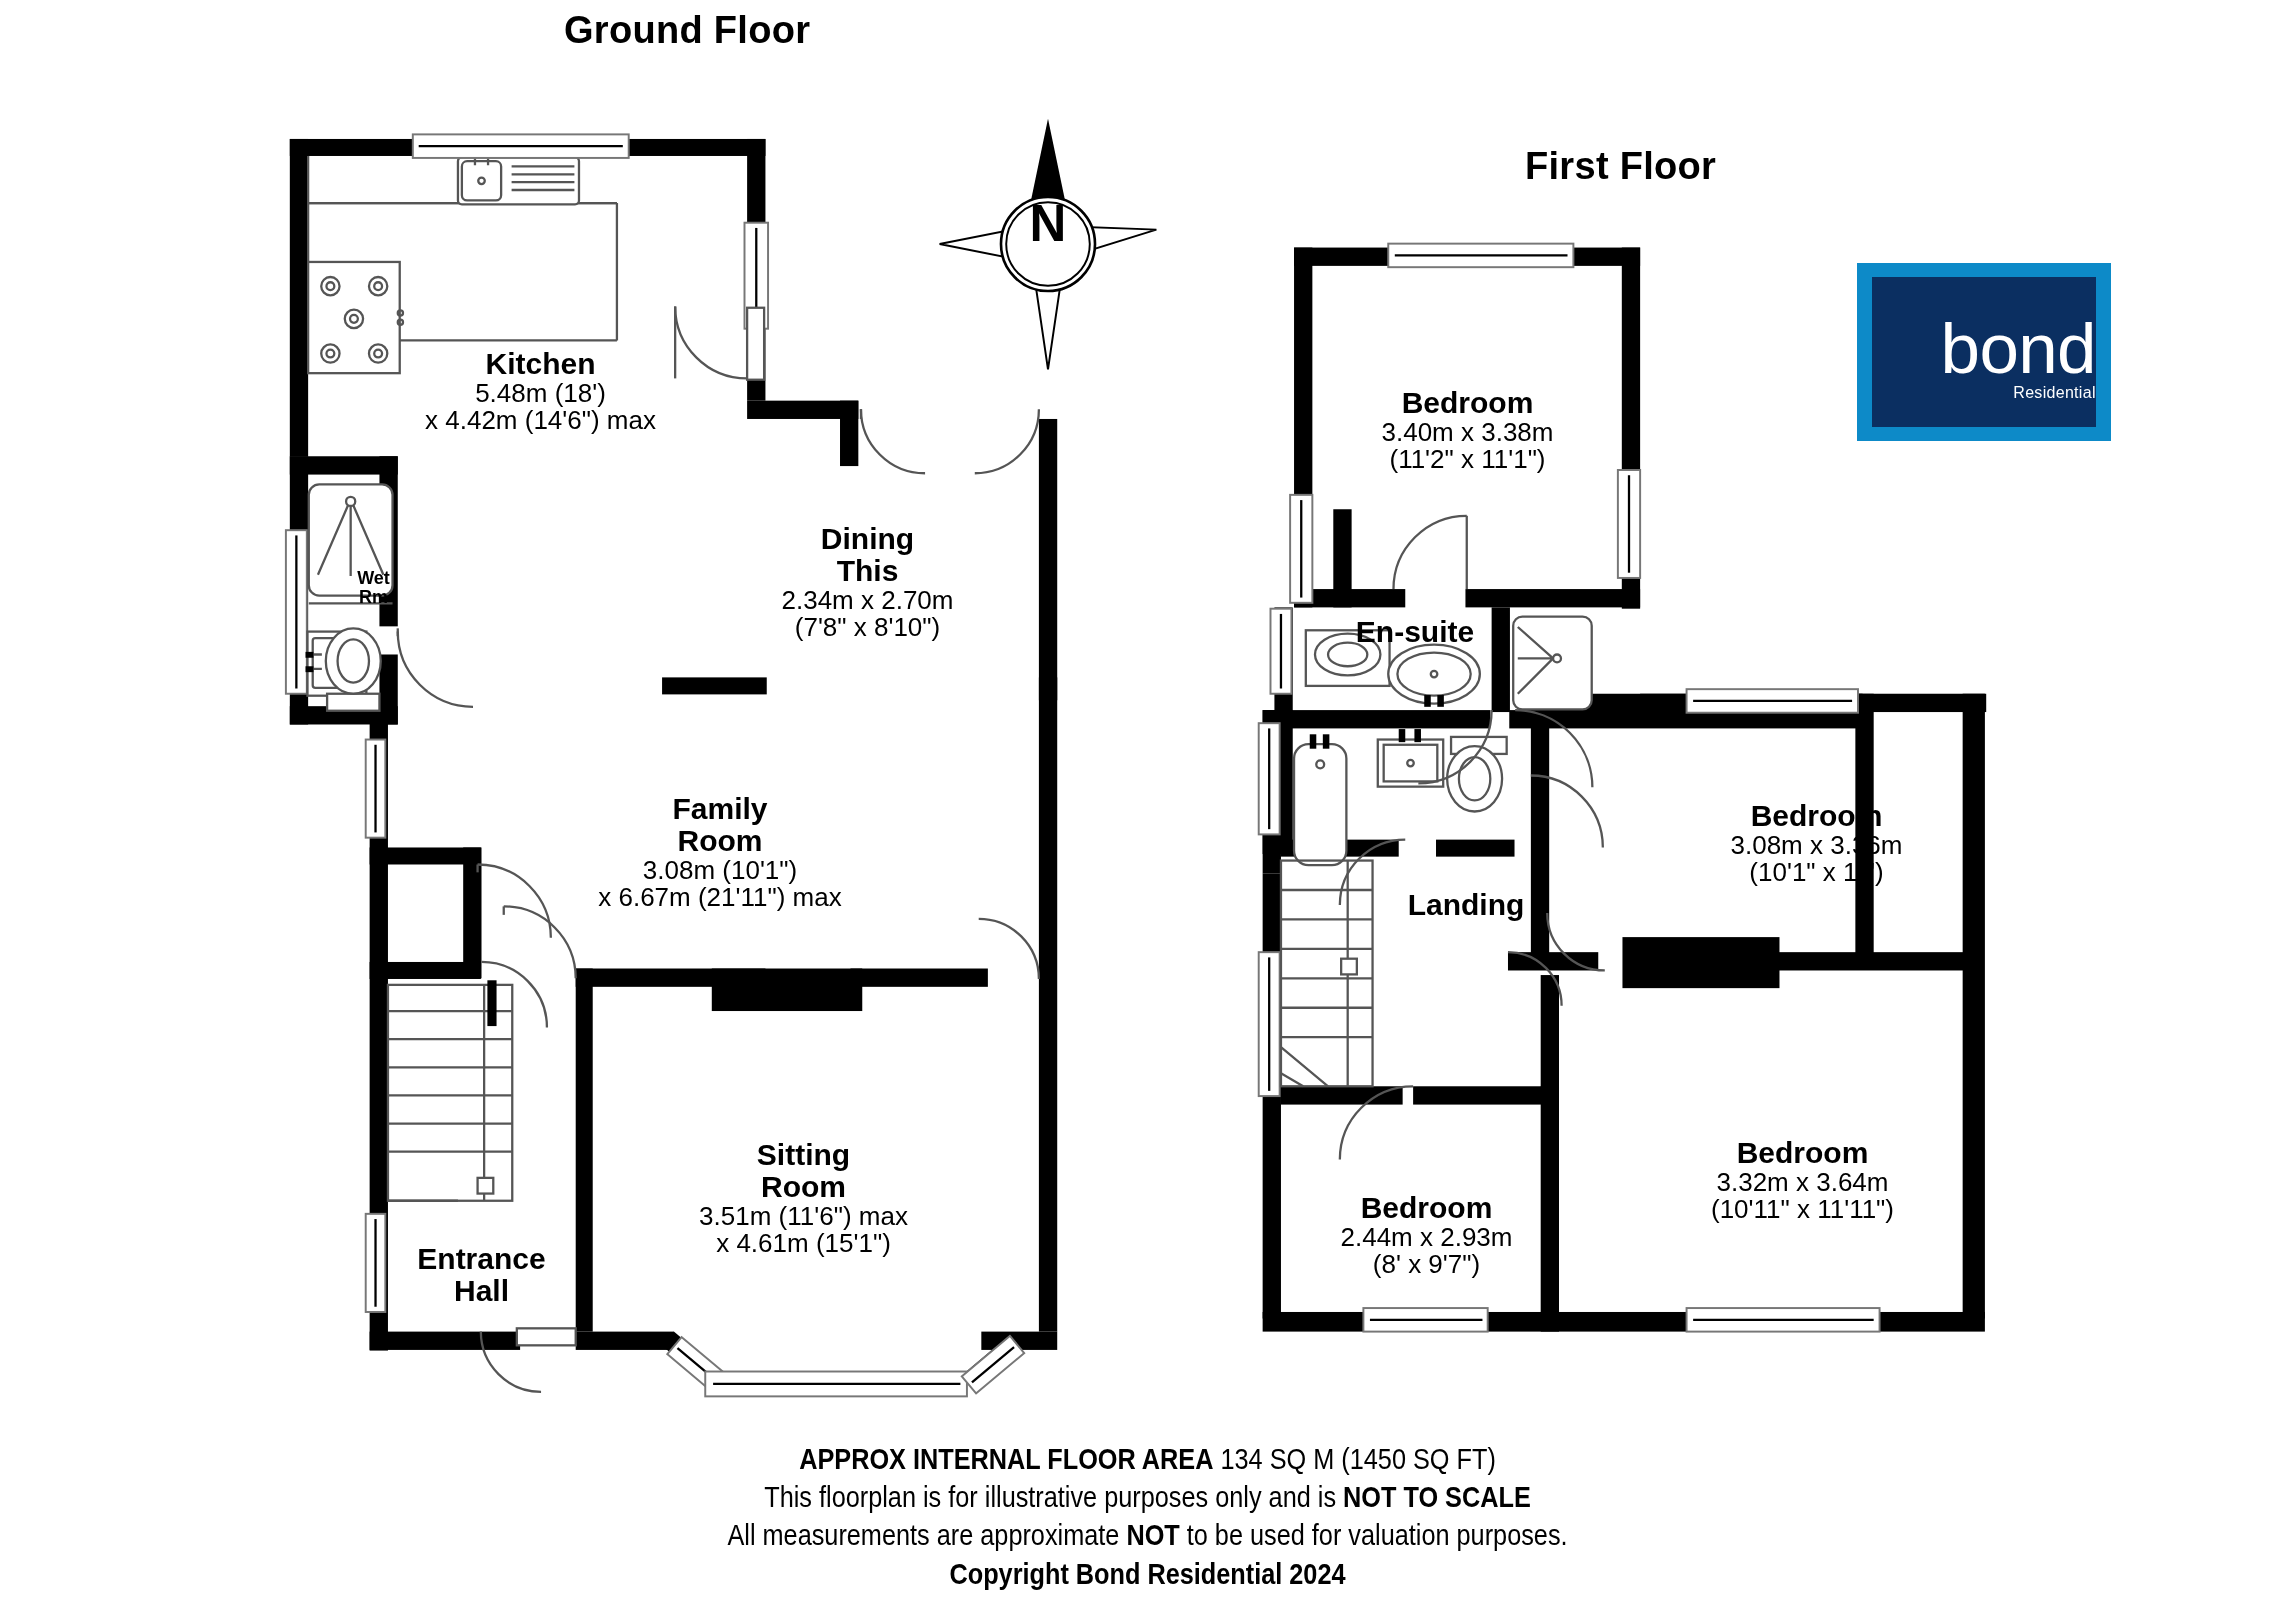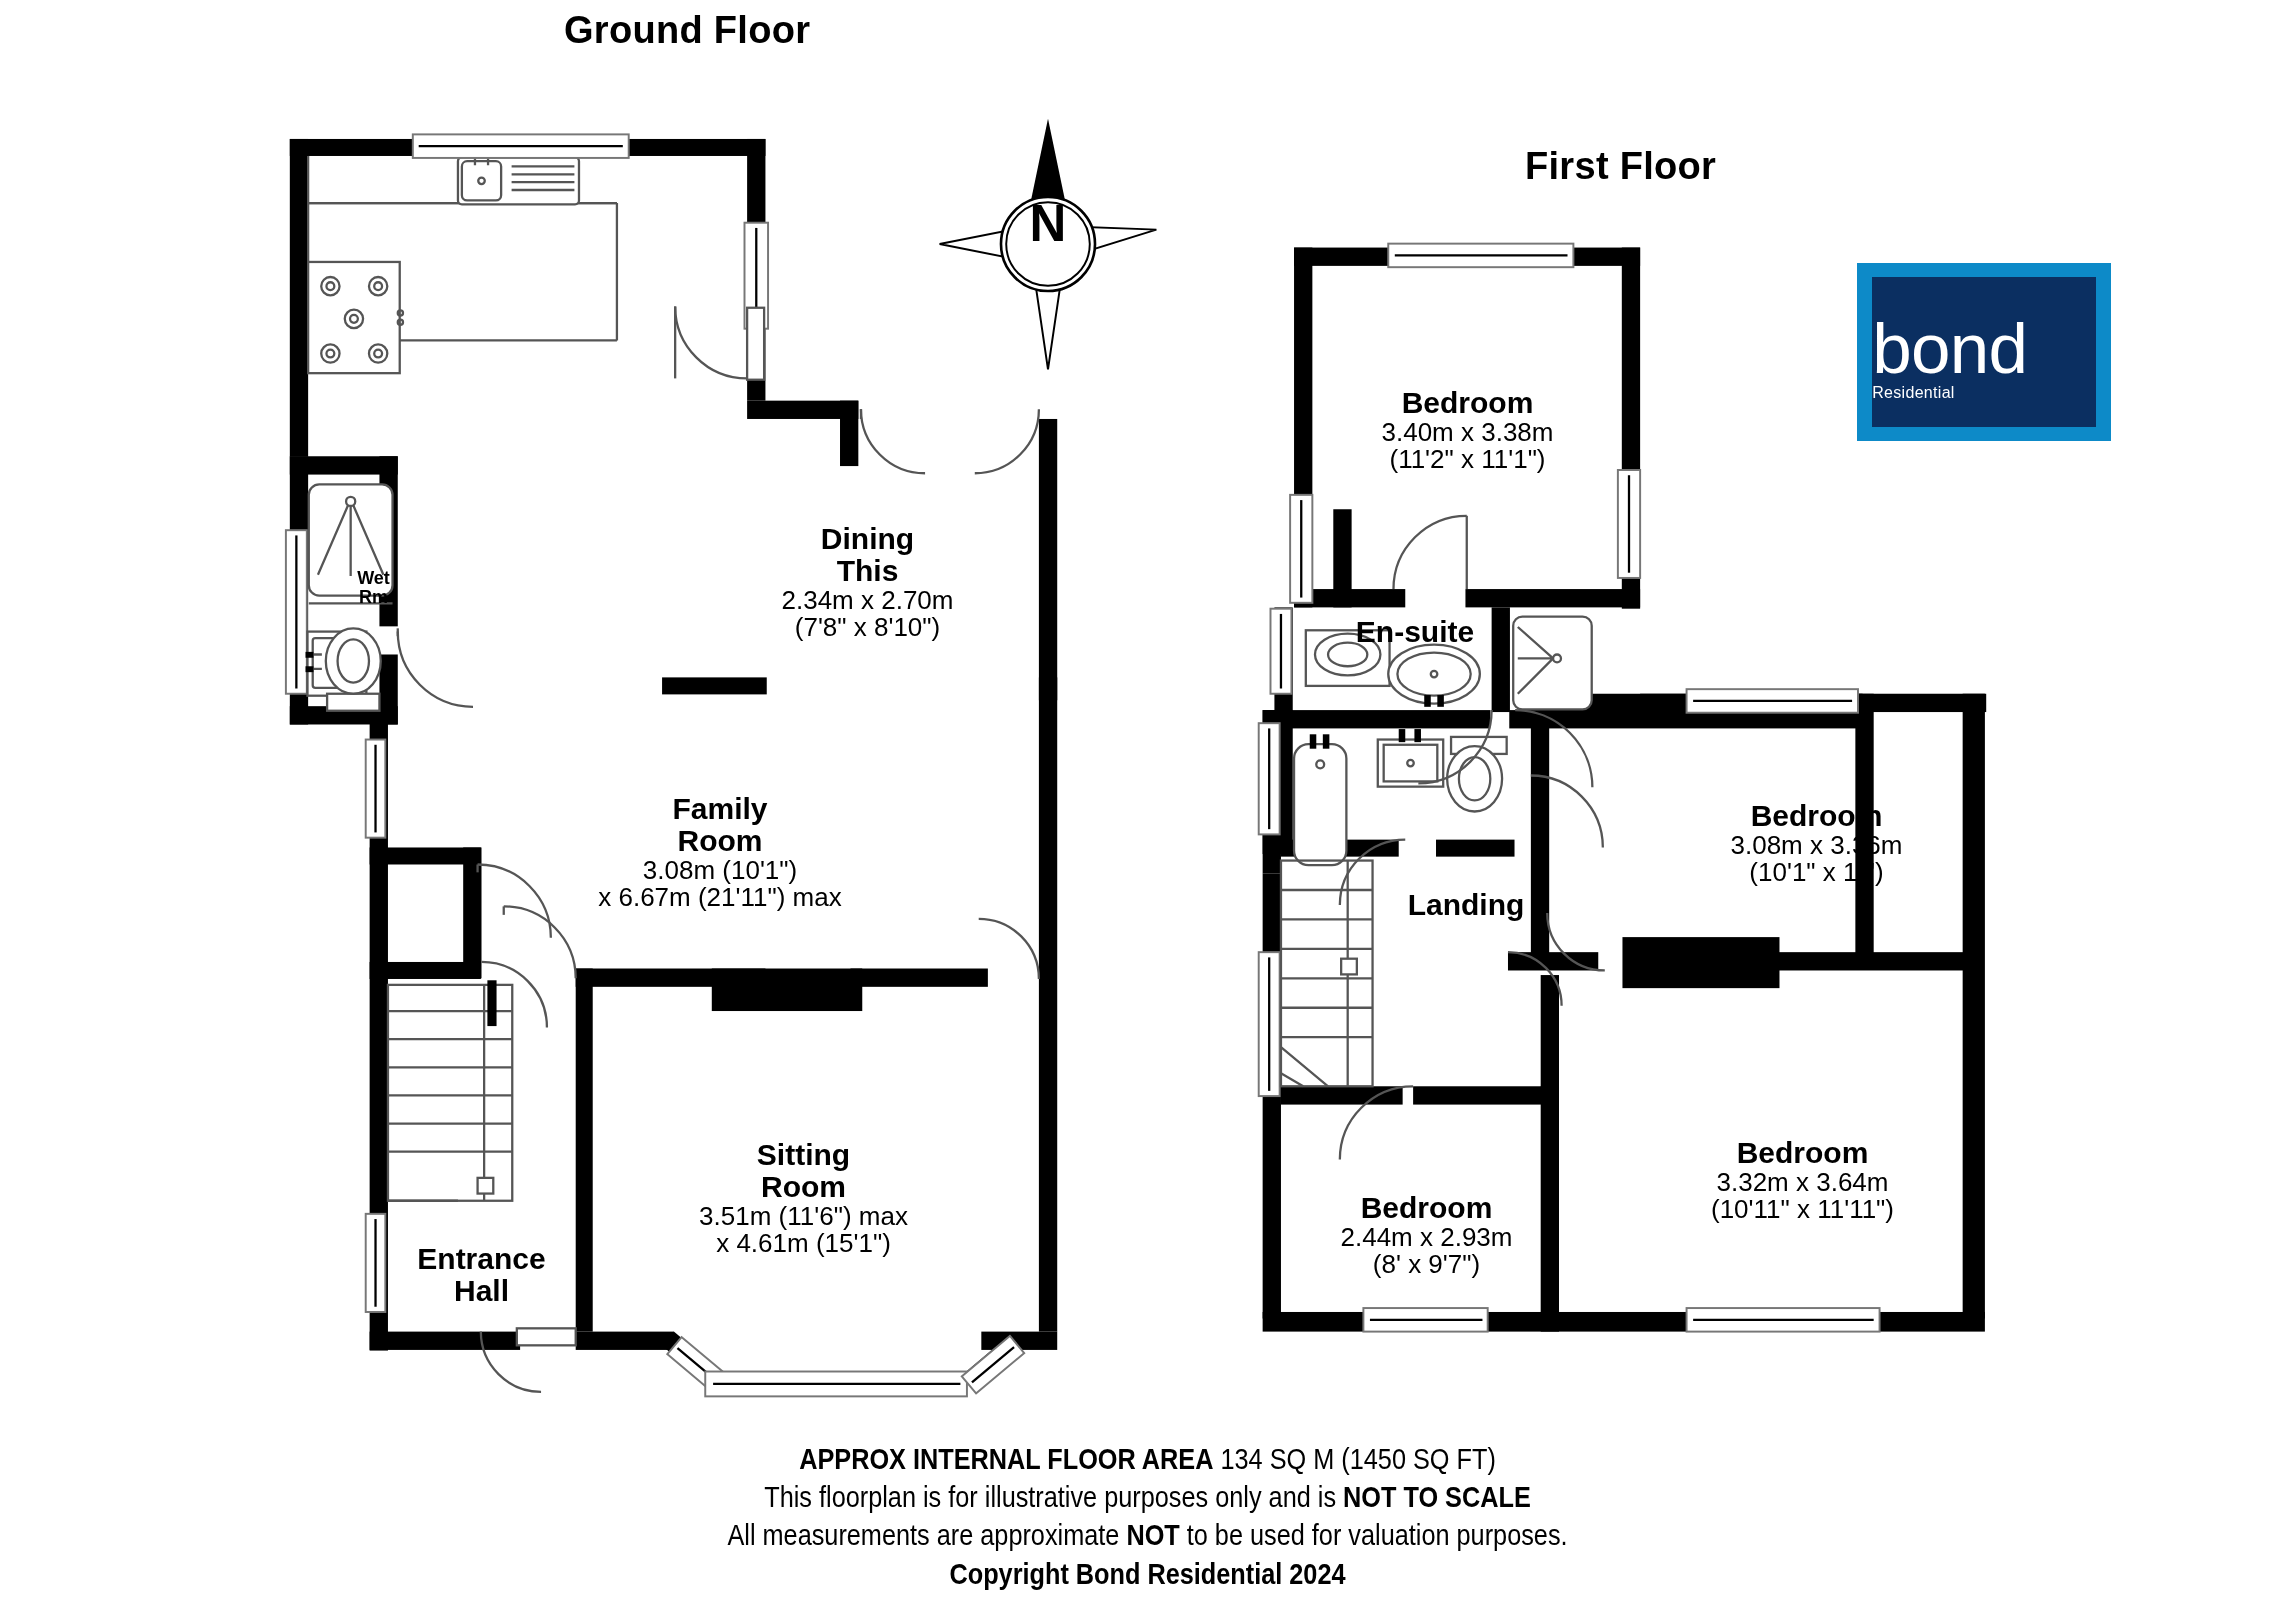--- a/index.html
+++ b/index.html
@@ -72,21 +72,21 @@
     height: 100%;
     display: flex;
     align-items: center;
     justify-content: center;
   }
   #bond-logo .inner {
     width: 88%;
     height: 84%;
     display: flex;
     flex-direction: column;
-    align-items: flex-start;
+    align-items: flex-end;
     justify-content: center;
     padding-top: 17px;
     box-sizing: border-box;
   }
   #bond-logo .wordmark {
     color: #ffffff;
     font-size: 71px;
     line-height: 0.92;
     font-weight: 400;
     letter-spacing: -0.7px;
@@ -478,20 +478,25 @@
 
   <div id="bond-logo">
     <div class="outer" style="background: rgb(13, 138, 200);">
       <div class="inner" style="background: rgb(11, 47, 97);">
         <span class="wordmark">bond</span>
         <span class="subword">Residential</span>
       </div>
     </div>
   </div>
 
+  <div class="room-label" style="left:400px; top:348px; width:281px;">
+    <span class="rname">Kitchen</span>
+    <span class="rdim">5.48m (18')</span>
+    <span class="rdim">x 4.42m (14'6") max</span>
+  </div>
 
   <div class="room-label" style="left:743px; top:523px; width:249px;">
     <span class="rname">Dining</span>
     <span class="rname">This</span>
     <span class="rdim">2.34m x 2.70m</span>
     <span class="rdim">(7'8" x 8'10")</span>
   </div>
 
   <div class="room-label small" style="left:308px; top:569px; width:131px;">
     <span class="rname">Wet</span>

